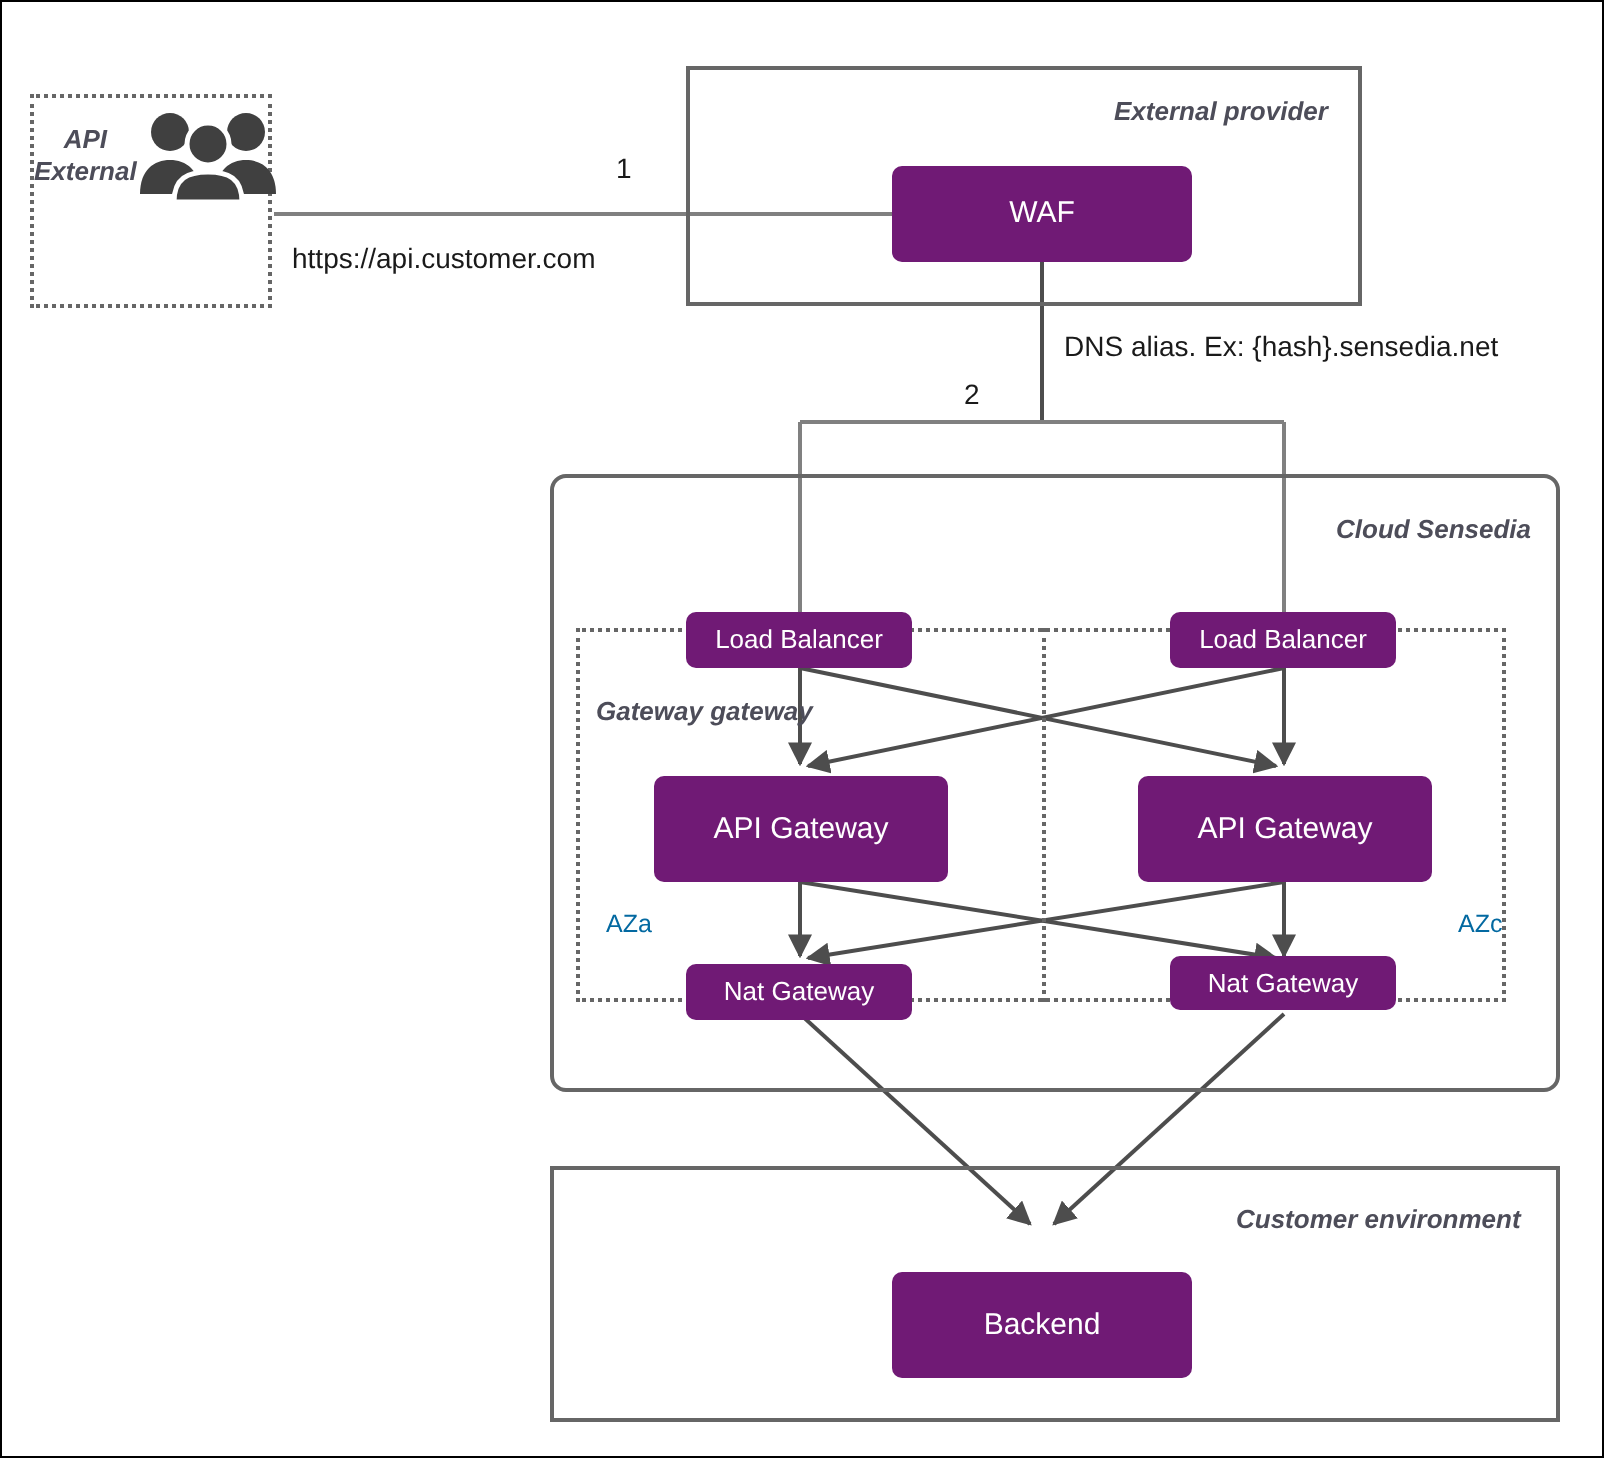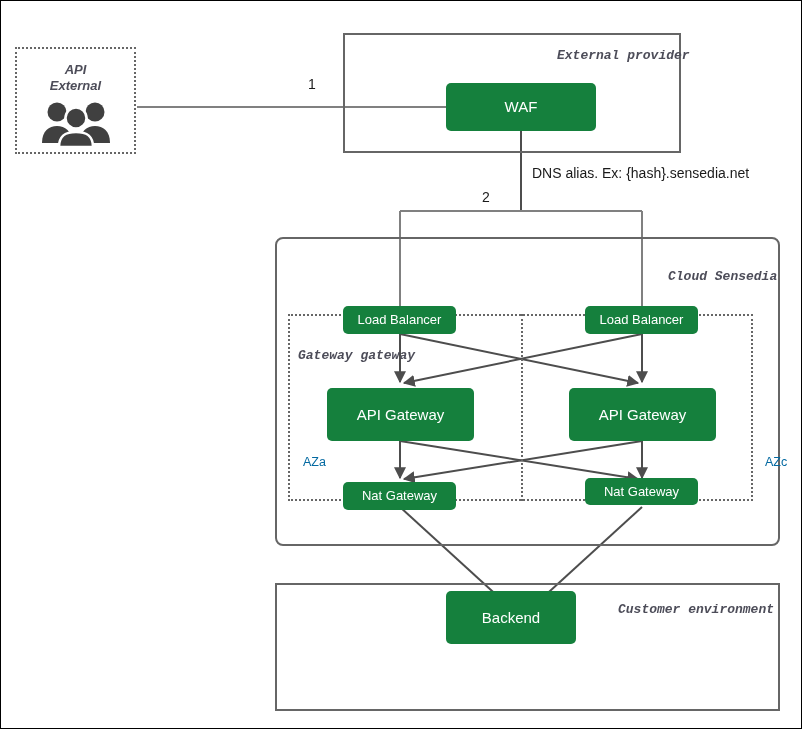--- a/index.html
+++ b/index.html
@@ -40,55 +40,53 @@
   .zone-dotted {
     border: 2px dotted #666666;
   }
   .zone-label {
     position: absolute;
     font-style: italic;
     font-weight: bold;
     font-size: 13px;
     color: #4d4d59;
     white-space: nowrap;
-    font-family: Liberation Mono, monospace;
   }
   .plain-label {
     position: absolute;
     font-size: 12.5px;
     color: #0369a1;
     white-space: nowrap;
   }
   .edge-label {
     position: absolute;
     font-size: 14px;
     color: #1a1a1a;
     white-space: nowrap;
   }
   .node {
     position: absolute;
     box-sizing: border-box;
-    background: #15803d;
+    background: #701a75;
     border-radius: 5px;
     display: flex;
     align-items: center;
     justify-content: center;
     color: #ffffff;
     text-align: center;
     line-height: 1.2;
   }
   .node-lg { font-size: 15px; }
   .node-sm { font-size: 13px; }
   .consumers-box {
     position: absolute;
     box-sizing: border-box;
     border: 2px dotted #666666;
     display: flex;
-    flex-direction: column;
-    align-items: center;
+    align-items: flex-start;
   }
   .consumers-title {
     font-style: italic;
     font-weight: bold;
     font-size: 13px;
     color: #4d4d59;
     text-align: center;
     line-height: 1.25;
     margin-top: 13px;
   }
@@ -149,40 +147,41 @@
       </svg>
     </div>
   </div>
 
   <div class="zone zone-solid" style="left:342px; top:32px; width:338px; height:120px;"></div>
   <div class="zone-label" style="left:556px; top:47px;">External provider</div>
 
   <div class="node node-lg" style="left:445px; top:82px; width:150px; height:48px;">WAF</div>
 
   <div class="edge-label" style="left:307px; top:75px;">1</div>
+  <div class="edge-label" style="left:145px; top:120px;">https://api.customer.com</div>
   <div class="edge-label" style="left:481px; top:188px;">2</div>
   <div class="edge-label" style="left:531px; top:164px;">DNS alias. Ex: {hash}.sensedia.net</div>
 
   <div class="zone zone-solid zone-round" style="left:274px; top:236px; width:505px; height:309px;"></div>
-  <div class="zone-label" style="left:667px; top:268px;">Cloud Sensedia</div>
+  <div class="zone-label" style="left:667px; top:256px;">Cloud Sensedia</div>
 
   <div class="zone zone-dotted" style="left:287px; top:313px; width:465px; height:187px;"></div>
   <div class="vdivider" style="left:520px; top:313px; height:187px;"></div>
   <div class="zone-label" style="left:297px; top:347px;">Gateway gateway</div>
 
   <div class="plain-label" style="left:302px; top:454px;">AZa</div>
-  <div class="plain-label" style="left:728px; top:454px;margin-left:36px;">AZc</div>
+  <div class="plain-label" style="left:728px; top:454px;">AZc</div>
 
   <div class="node node-sm" style="left:342px; top:305px; width:113px; height:28px;">Load Balancer</div>
   <div class="node node-sm" style="left:584px; top:305px; width:113px; height:28px;">Load Balancer</div>
 
   <div class="node node-lg" style="left:326px; top:387px; width:147px; height:53px;">API Gateway</div>
   <div class="node node-lg" style="left:568px; top:387px; width:147px; height:53px;">API Gateway</div>
 
   <div class="node node-sm" style="left:342px; top:481px; width:113px; height:28px;">Nat Gateway</div>
   <div class="node node-sm" style="left:584px; top:477px; width:113px; height:27px;">Nat Gateway</div>
 
   <div class="zone zone-solid" style="left:274px; top:582px; width:505px; height:128px;"></div>
   <div class="zone-label" style="left:617px; top:601px;">Customer environment</div>
 
-  <div class="node node-lg" style="left:445px; top:590px; width:130px; height:53px;">Backend</div>
+  <div class="node node-lg" style="left:445px; top:635px; width:150px; height:53px;">Backend</div>
 
 </div>
 
 </body></html>

